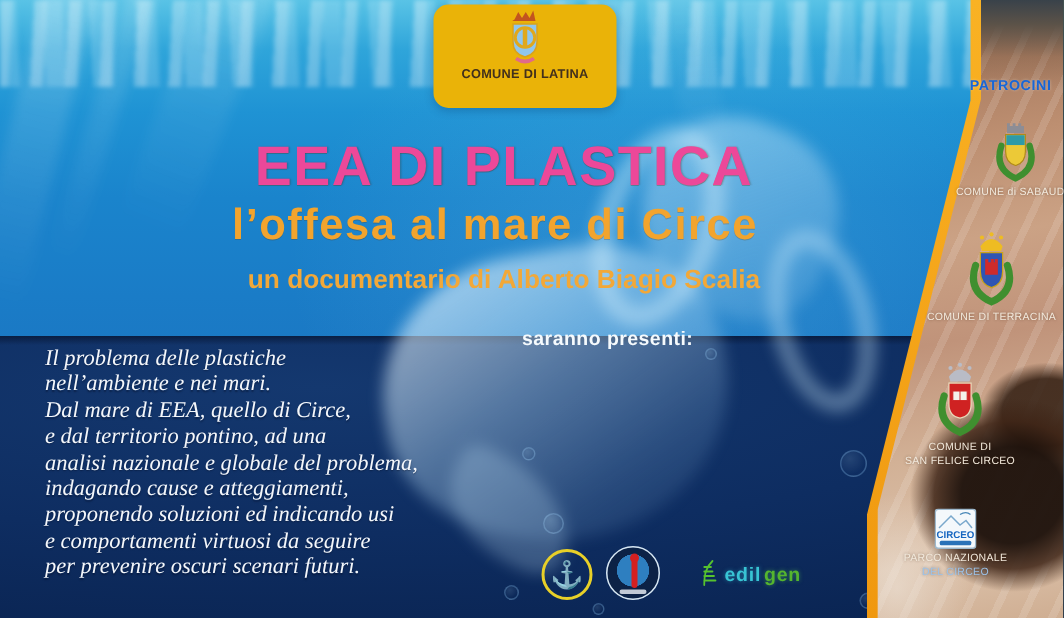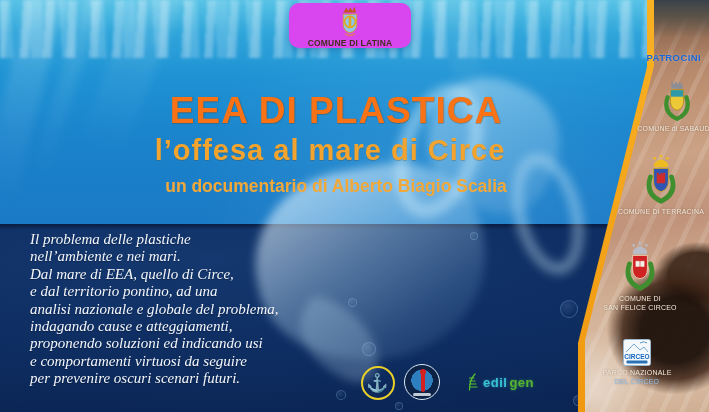--- a/index.html
+++ b/index.html
@@ -29,25 +29,25 @@
     background:linear-gradient(155deg, rgba(235,248,255,.60) 10%, rgba(190,225,248,.38) 45%, rgba(160,205,240,.18) 75%, rgba(160,205,240,.04));}
   .bag-top{left:198px;top:8px;width:132px;height:128px;transform:rotate(22deg);
     border-radius:50% 50% 40% 60%;background:linear-gradient(140deg, rgba(225,244,255,.45), rgba(180,220,245,.12));}
   .bag-handle-left{left:170px;top:10px;width:54px;height:110px;transform:rotate(18deg);
     border:14px solid rgba(215,240,252,.42);border-radius:50%;}
   .bag-handle-right{left:286px;top:80px;width:44px;height:100px;transform:rotate(-14deg);
     border:12px solid rgba(205,235,250,.38);border-radius:50%;}
   .bag-tail{left:66px;top:238px;width:92px;height:62px;transform:rotate(28deg);
     border-radius:20% 80% 30% 70%;background:rgba(200,230,250,.25);}
   
-  .badge{position:absolute;left:289px;top:3px;width:122px;height:45px;border-radius:10px;background:#d946ef;
+  .badge{position:absolute;left:289px;top:3px;width:122px;height:69px;border-radius:10px;background:#eab308;
     box-shadow:0 2px 6px rgba(0,40,90,.25);display:flex;flex-direction:column;align-items:center;justify-content:flex-start;padding-top:2px;box-sizing:border-box;}
   .badge-label{font-size:8.5px;font-weight:bold;color:#42301c;letter-spacing:.2px;margin-top:1px;}
   
-  .t1{position:absolute;left:0;top:90px;width:672px;text-align:center;font-size:37px;font-weight:bold;color:#f97316;letter-spacing:1px;
+  .t1{position:absolute;left:0;top:90px;width:672px;text-align:center;font-size:37px;font-weight:bold;color:#ec4899;letter-spacing:1px;
       text-shadow:0 1px 0 rgba(100,50,0,.28),1px 0 1px rgba(70,35,0,.22);}
   .t2{position:absolute;left:0;top:134px;width:660px;text-align:center;font-size:29px;font-weight:bold;color:#f2a42e;letter-spacing:1px;
       text-shadow:0 1px 0 rgba(100,50,0,.25);}
   .t3{position:absolute;left:0;top:176px;width:672px;text-align:center;font-size:17.5px;font-weight:bold;color:#f2a838;}
   
   .desc{position:absolute;left:30px;top:231px;width:280px;font-family:"Liberation Serif",serif;font-style:italic;
     font-size:15px;line-height:17.4px;color:#f4f7fb;white-space:pre-line;text-shadow:0 1px 1px rgba(0,10,30,.4);}
   
   .guests-h{position:absolute;left:348px;top:218px;font-size:13px;font-weight:bold;color:#f5fafd;letter-spacing:.3px;}
   .guests-l{position:absolute;left:348px;top:245px;font-size:13.5px;line-height:14.8px;font-weight:bold;color:#0a2c68;white-space:pre-line;letter-spacing:.2px;}
@@ -136,20 +136,21 @@
   <div class="desc">Il problema delle plastiche
 nell’ambiente e nei mari.
 Dal mare di EEA, quello di Circe,
 e dal territorio pontino, ad una
 analisi nazionale e globale del problema,
 indagando cause e atteggiamenti,
 proponendo soluzioni ed indicando usi
 e comportamenti virtuosi da seguire
 per prevenire oscuri scenari futuri.</div>
 
+  <div class="guests-h">saranno presenti:</div>
 
   <div class="logo-anchor">
     <span class="anchor-glyph">⚓</span>
   </div>
   <div class="logo-diver">
     <span class="diver-band"></span>
   </div>
   <div class="logo-edilgen">
     <svg width="15" height="20" viewBox="0 0 15 20">
       <path d="M9 2 C5 6 3.5 10 3.5 18 M3.5 6 h4.5 M3.5 9 h5.5 M3.5 12 h6.5 M3.5 15 h7.5" fill="none" stroke="#56c22e" stroke-width="1.2" stroke-linecap="round"></path>

